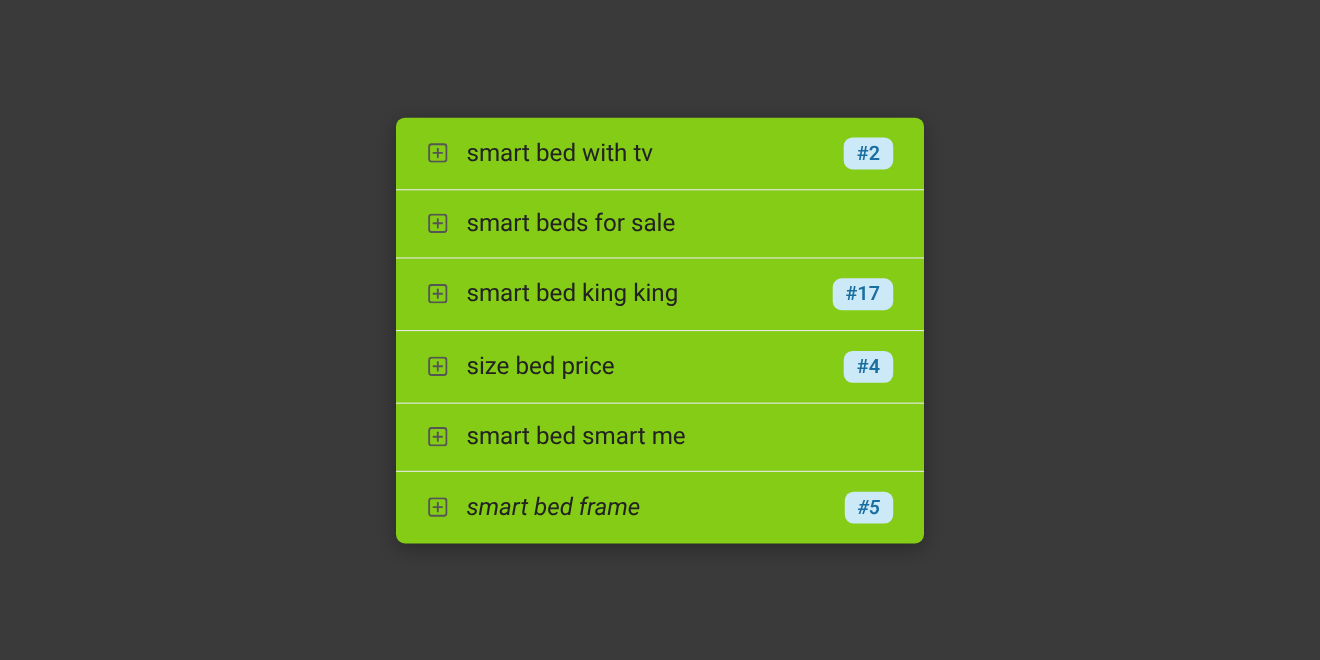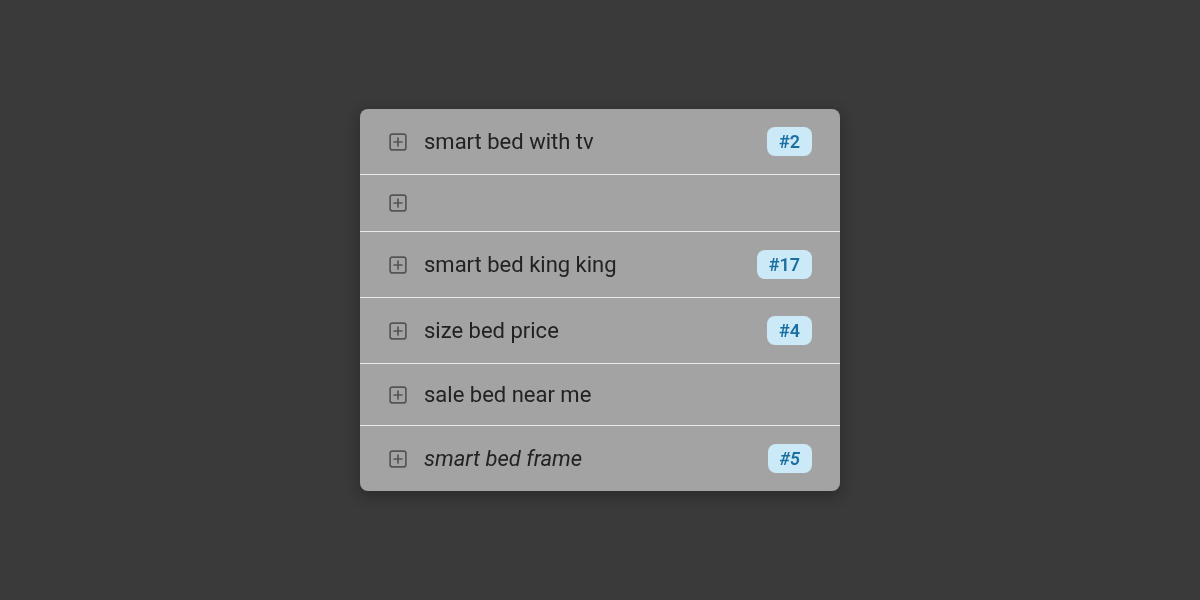--- a/index.html
+++ b/index.html
@@ -12,21 +12,21 @@
       width: 1200px;
       height: 600px;
       background-color: #3a3a3a;
       display: flex;
       align-items: center;
       justify-content: center;
       font-family: -apple-system, BlinkMacSystemFont, 'Segoe UI', Roboto, sans-serif;
     }
 
     .card {
-      background: #a3a3a3;
+      background: #84cc16;
       border-radius: 8px;
       width: 480px;
       overflow: hidden;
       box-shadow: 0 4px 16px rgba(0,0,0,0.3);
     }
 
     .list-item {
       display: flex;
       align-items: center;
       padding: 18px 28px;
@@ -88,20 +88,21 @@
       <span class="rank-badge">#2</span>
     </div>
     <div class="list-item">
       <span class="expand-icon">
         <svg viewBox="0 0 16 16" fill="none" xmlns="http://www.w3.org/2000/svg">
       <rect x="1" y="1" width="14" height="14" rx="2" stroke="#555" stroke-width="1.5"></rect>
       <line x1="8" y1="4.5" x2="8" y2="11.5" stroke="#555" stroke-width="1.5" stroke-linecap="round"></line>
       <line x1="4.5" y1="8" x2="11.5" y2="8" stroke="#555" stroke-width="1.5" stroke-linecap="round"></line>
     </svg>
       </span>
+      <span class="item-label">smart beds for sale</span>
     </div>
     <div class="list-item">
       <span class="expand-icon">
         <svg viewBox="0 0 16 16" fill="none" xmlns="http://www.w3.org/2000/svg">
       <rect x="1" y="1" width="14" height="14" rx="2" stroke="#555" stroke-width="1.5"></rect>
       <line x1="8" y1="4.5" x2="8" y2="11.5" stroke="#555" stroke-width="1.5" stroke-linecap="round"></line>
       <line x1="4.5" y1="8" x2="11.5" y2="8" stroke="#555" stroke-width="1.5" stroke-linecap="round"></line>
     </svg>
       </span>
       <span class="item-label">smart bed king king</span>
@@ -119,21 +120,21 @@
       <span class="rank-badge">#4</span>
     </div>
     <div class="list-item">
       <span class="expand-icon">
         <svg viewBox="0 0 16 16" fill="none" xmlns="http://www.w3.org/2000/svg">
       <rect x="1" y="1" width="14" height="14" rx="2" stroke="#555" stroke-width="1.5"></rect>
       <line x1="8" y1="4.5" x2="8" y2="11.5" stroke="#555" stroke-width="1.5" stroke-linecap="round"></line>
       <line x1="4.5" y1="8" x2="11.5" y2="8" stroke="#555" stroke-width="1.5" stroke-linecap="round"></line>
     </svg>
       </span>
-      <span class="item-label">sale bed near me</span>
+      <span class="item-label">smart bed smart me</span>
     </div>
     <div class="list-item">
       <span class="expand-icon">
         <svg viewBox="0 0 16 16" fill="none" xmlns="http://www.w3.org/2000/svg">
       <rect x="1" y="1" width="14" height="14" rx="2" stroke="#555" stroke-width="1.5"></rect>
       <line x1="8" y1="4.5" x2="8" y2="11.5" stroke="#555" stroke-width="1.5" stroke-linecap="round"></line>
       <line x1="4.5" y1="8" x2="11.5" y2="8" stroke="#555" stroke-width="1.5" stroke-linecap="round"></line>
     </svg>
       </span>
       <span class="item-label">smart bed frame</span>

